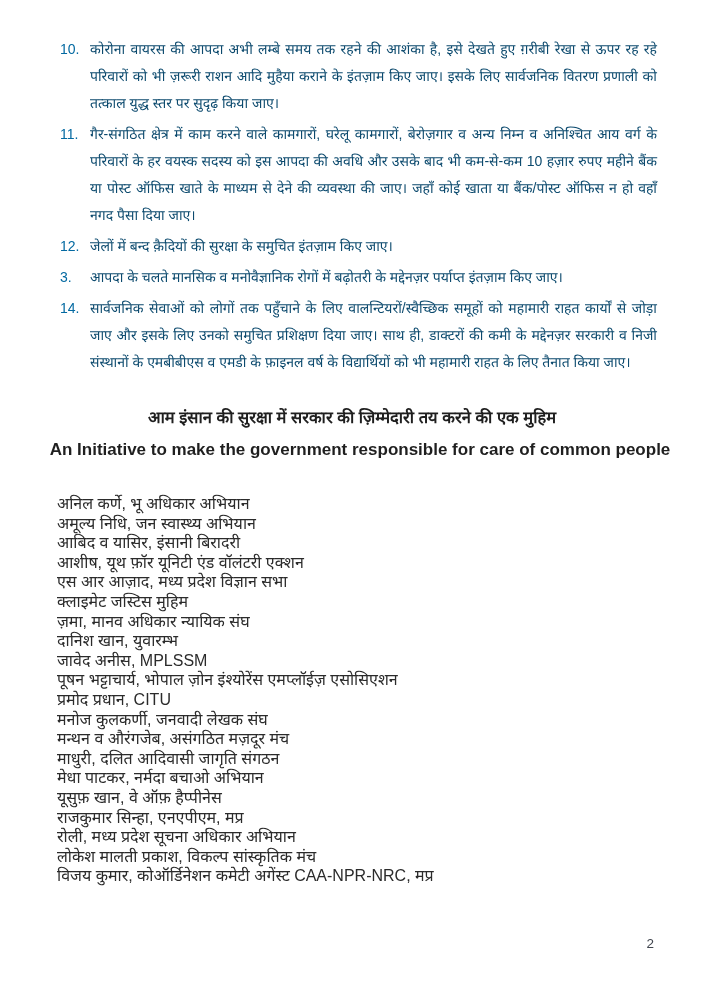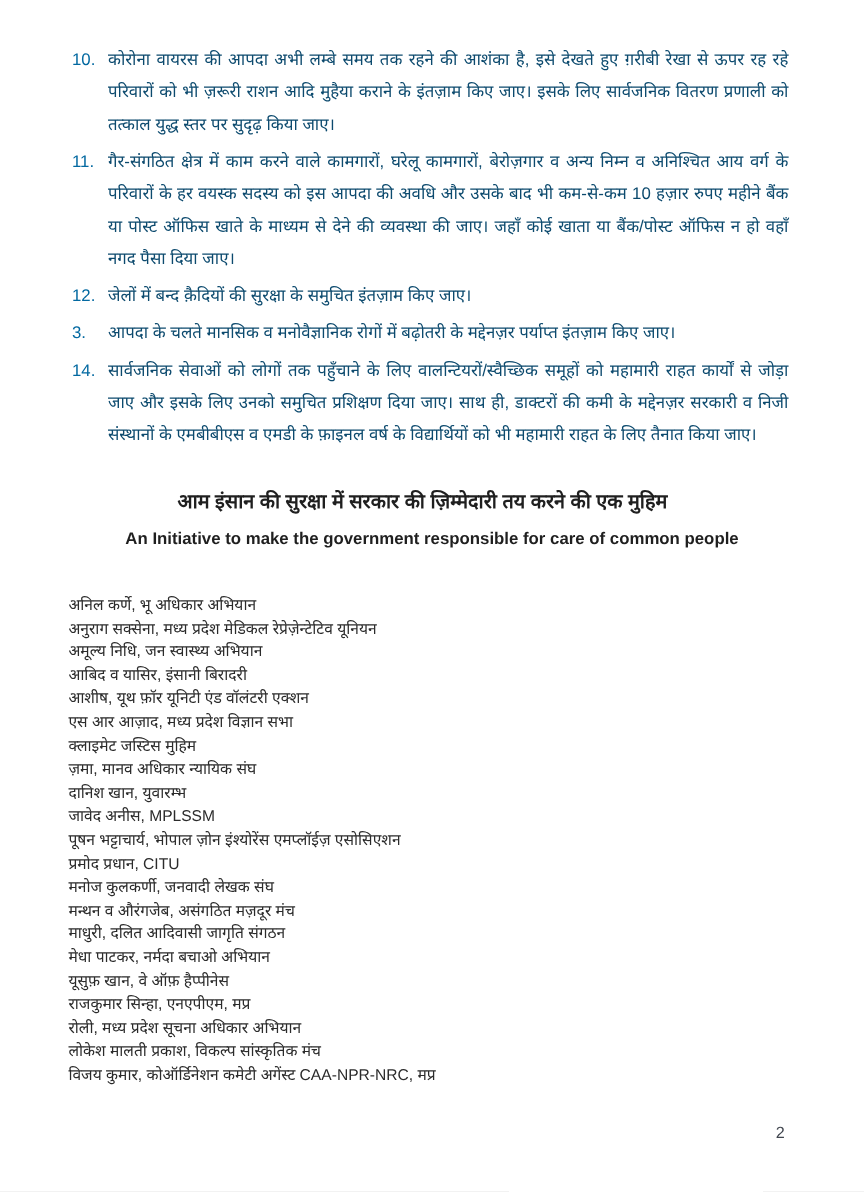--- a/index.html
+++ b/index.html
@@ -49,34 +49,34 @@
     font-weight: bold;
     color: #1f1f1f;
   }
   .title-en {
     position: absolute;
     top: 440px;
     left: 30px;
     right: 30px;
     margin: 0;
     text-align: center;
-    font-size: 14px;
+    font-size: 17px;
     font-weight: bold;
     color: #1f1f1f;
   }
 
   
   .signatories {
     position: absolute;
     top: 494px;
     left: 57px;
     right: 40px;
   }
   .sig-line {
-    font-size: 13px;
+    font-size: 16px;
     line-height: 19.6px;
     white-space: nowrap;
     color: #2b2b2b;
   }
 
   
   .page-number {
     position: absolute;
     top: 936px;
     right: 66px;
@@ -111,21 +111,20 @@
         <span class="demand-text">सार्वजनिक सेवाओं को लोगों तक पहुँचाने के लिए वालन्टियरों/स्वैच्छिक समूहों को महामारी राहत कार्यों से जोड़ा जाए और इसके लिए उनको समुचित प्रशिक्षण दिया जाए। साथ ही, डाक्टरों की कमी के मद्देनज़र सरकारी व निजी संस्थानों के एमबीबीएस व एमडी के फ़ाइनल वर्ष के विद्यार्थियों को भी महामारी राहत के लिए तैनात किया जाए।</span>
       </div>
     </div>
 
   <h1 class="title-hi">आम इंसान की सुरक्षा में सरकार की ज़िम्मेदारी तय करने की एक मुहिम</h1>
 
   <h2 class="title-en">An Initiative to make the government responsible for care of common people</h2>
 
   <div class="signatories" id="signatories-list">
       <div class="sig-line">अनिल कर्णे, भू अधिकार अभियान</div>
-      <div class="sig-line">अनुराग सक्सेना, मध्य प्रदेश मेडिकल रेप्रेज़ेन्टेटिव यूनियन</div>
       <div class="sig-line">अमूल्य निधि, जन स्वास्थ्य अभियान</div>
       <div class="sig-line">आबिद व यासिर, इंसानी बिरादरी</div>
       <div class="sig-line">आशीष, यूथ फ़ॉर यूनिटी एंड वॉलंटरी एक्शन</div>
       <div class="sig-line">एस आर आज़ाद, मध्य प्रदेश विज्ञान सभा</div>
       <div class="sig-line">क्लाइमेट जस्टिस मुहिम</div>
       <div class="sig-line">ज़मा, मानव अधिकार न्यायिक संघ</div>
       <div class="sig-line">दानिश खान, युवारम्भ</div>
       <div class="sig-line">जावेद अनीस, MPLSSM</div>
       <div class="sig-line">पूषन भट्टाचार्य, भोपाल ज़ोन इंश्योरेंस एमप्लॉईज़ एसोसिएशन</div>
       <div class="sig-line">प्रमोद प्रधान, CITU</div>

